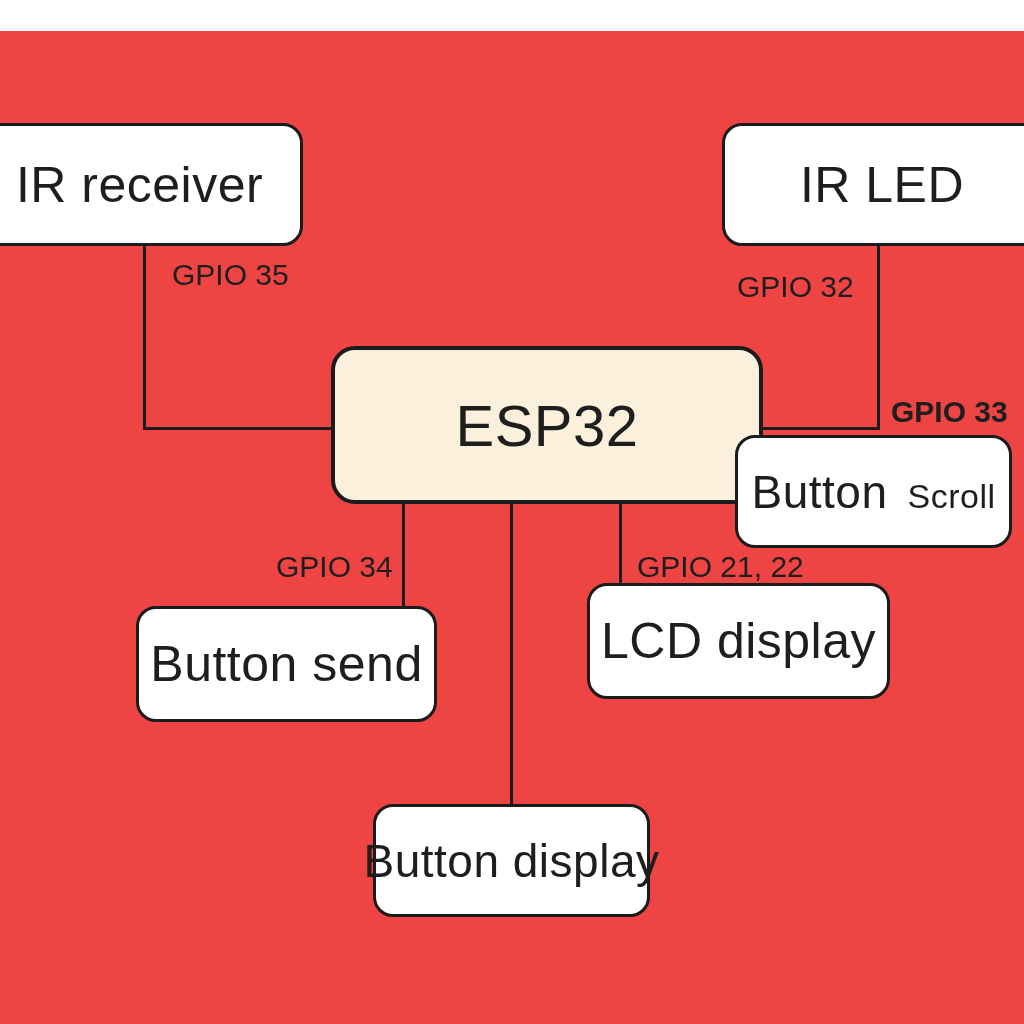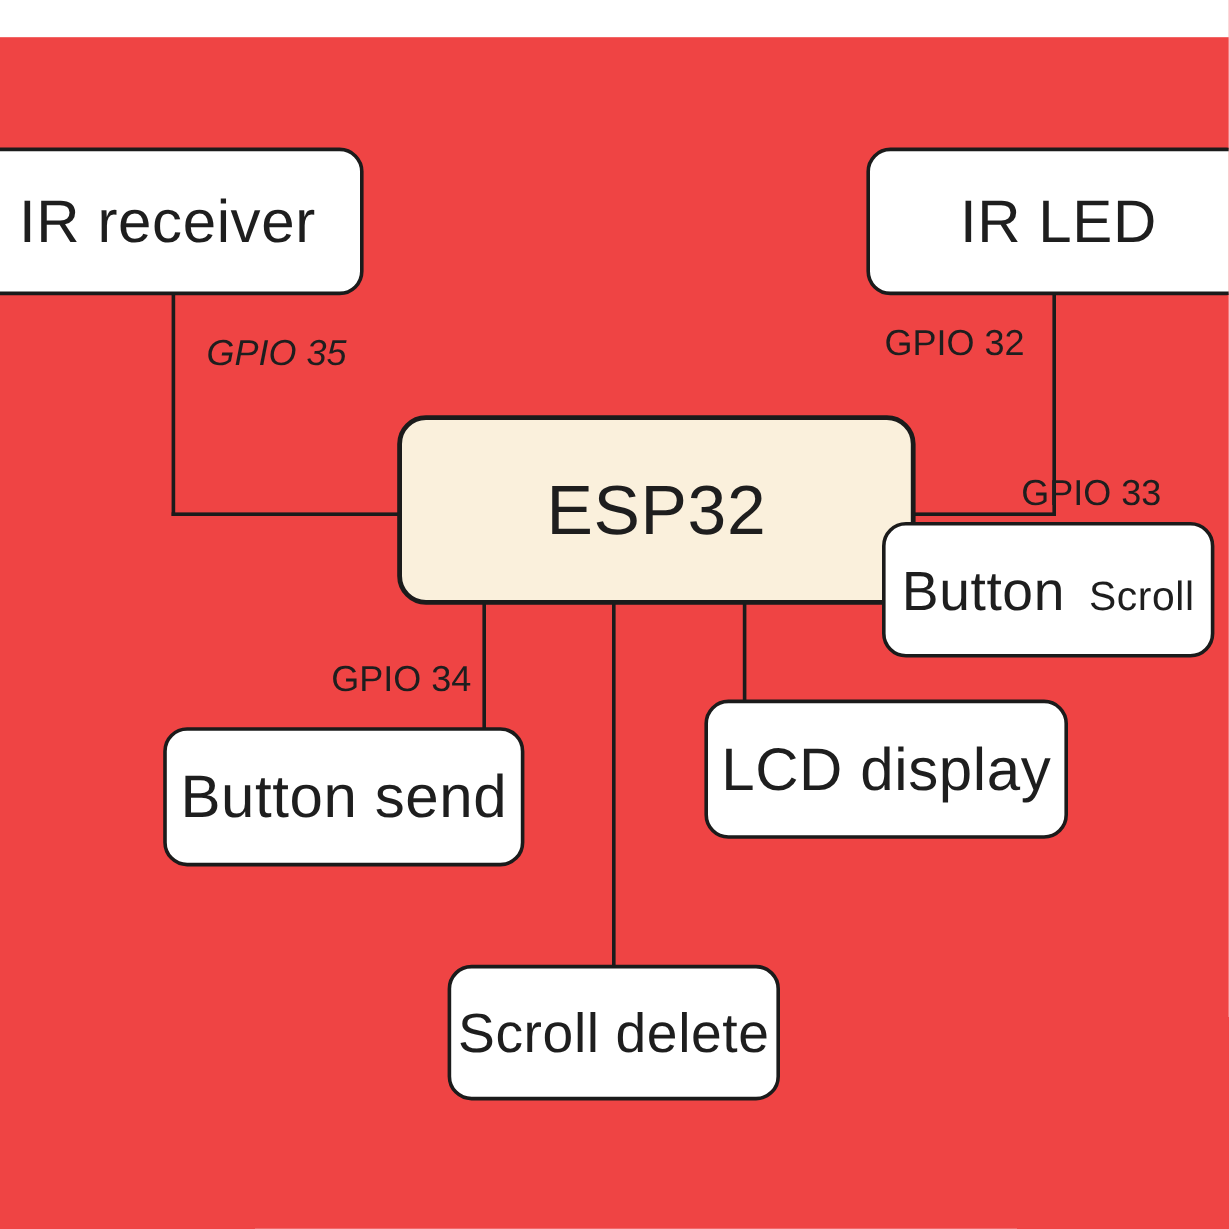--- a/index.html
+++ b/index.html
@@ -62,23 +62,23 @@
   .line--delete-v      { left: 510px; top: 471px; width: 3px;   height: 304px; }
   .line--lcd-v         { left: 619px; top: 471px; width: 3px;   height: 107px; }
   
   .gpio {
     position: absolute;
     font-size: 30px;
     line-height: 36px;
     color: #1e1e1e;
     white-space: nowrap;
   }
-  .gpio--35    { left: 172px; top: 246px; font-style: italic; }
+  .gpio--35    { left: 172px; top: 226px; }
   .gpio--32    { left: 737px; top: 238px; }
-  .gpio--33    { left: 851px; top: 363px; }
+  .gpio--33    { left: 891px; top: 363px; font-weight: bold; }
   .gpio--34    { left: 276px; top: 518px; }
   .gpio--21-22 { left: 637px; top: 518px; }
   .gpio--25    { left: 521px; top: 905px; }
 </style>
 </head>
 <body>
 
 <div class="canvas">
 
   <div class="line line--ir-receiver-v"></div>
@@ -108,21 +108,22 @@
 
   <div class="node node--button-scroll">
     <span><span>Button</span><span class="sublabel">Scroll</span></span>
   </div>
 
   <div class="node node--lcd-display">
     <span>LCD display</span>
   </div>
 
   <div class="node node--button-delete">
-    <span>Scroll delete</span>
+    <span>Button display</span>
   </div>
 
   <div class="gpio gpio--35">GPIO 35</div>
   <div class="gpio gpio--32">GPIO 32</div>
   <div class="gpio gpio--33">GPIO 33</div>
   <div class="gpio gpio--34">GPIO 34</div>
+  <div class="gpio gpio--21-22">GPIO 21, 22</div>
 
 </div>
 
 </body></html>

